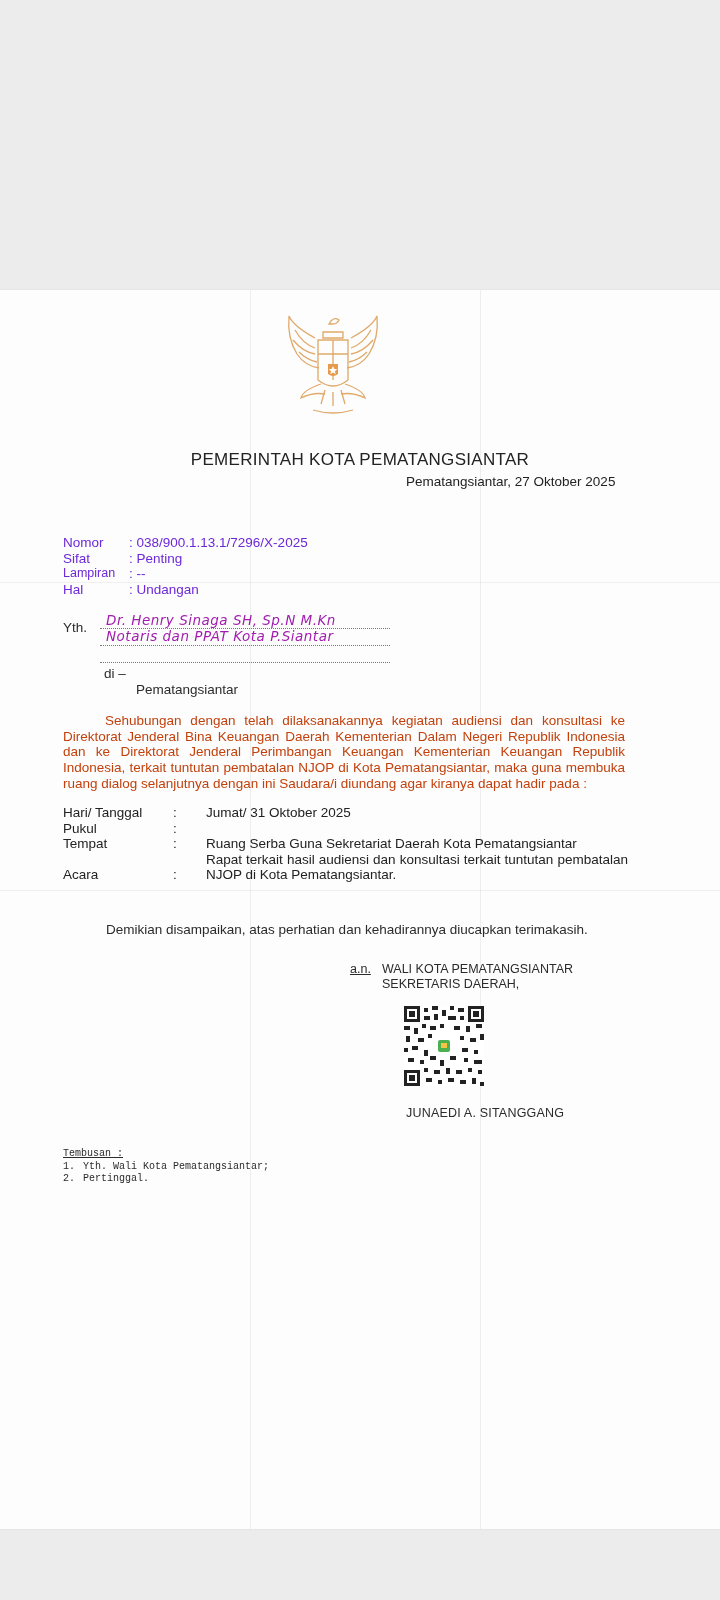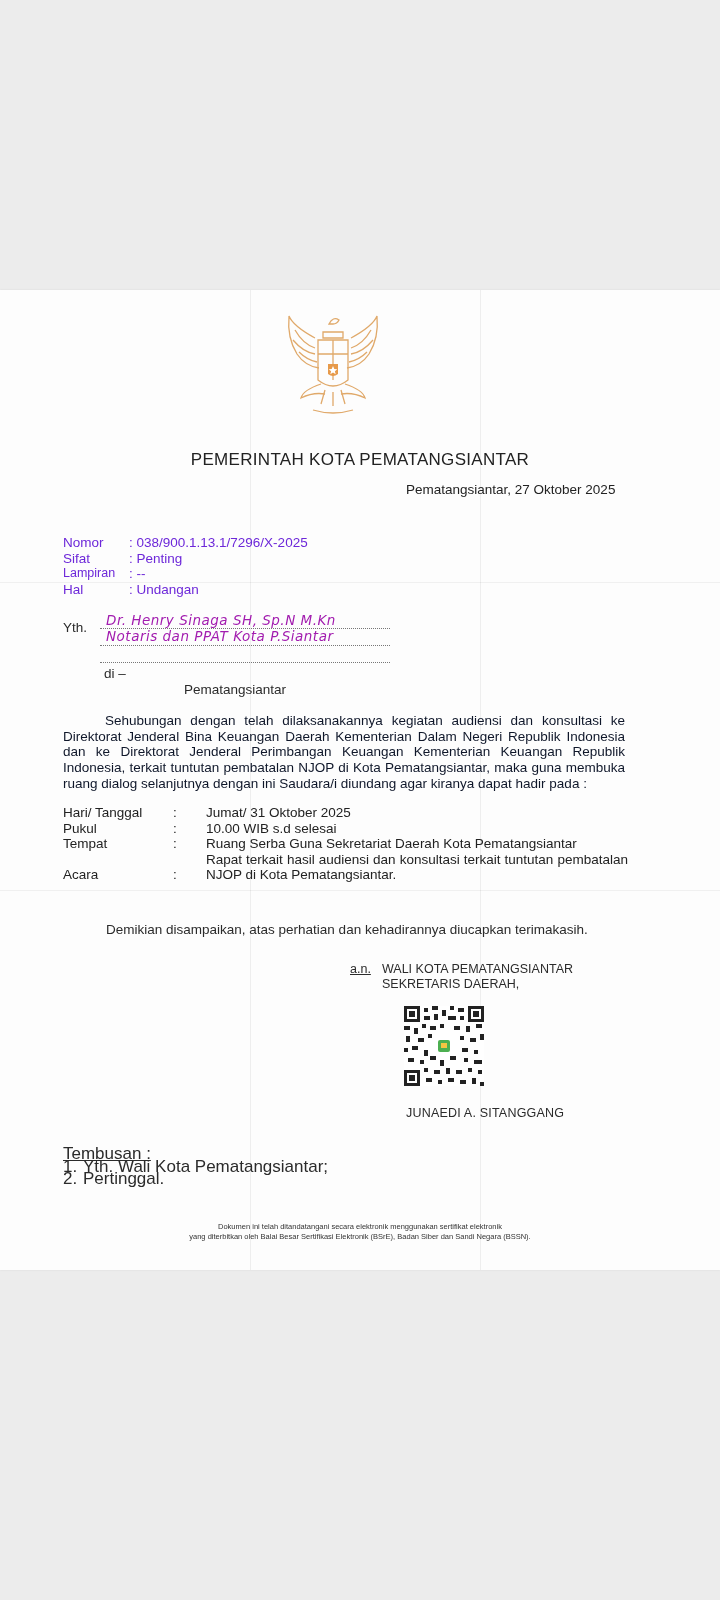--- a/index.html
+++ b/index.html
@@ -1,51 +1,51 @@
 <!DOCTYPE html>
 <html><head>
 <meta charset="utf-8">
 <style>
   html, body { margin:0; padding:0; }
   body {
     width:720px; height:1600px; background:#ececec; position:relative; overflow:hidden;
     font-family:"Liberation Sans", sans-serif; color:#2b2b2b;
   }
   .paper {
-    position:absolute; left:0; top:290px; width:720px; height:980px; background:#fdfdfd;
+    position:absolute; left:0; top:290px; width:720px; height:1239px; background:#fdfdfd;
     box-shadow:0 0 2px rgba(0,0,0,0.08);
   }
   .fold-v { position:absolute; top:0; bottom:0; width:1px; background:rgba(0,0,0,0.06); }
   .fold-h { position:absolute; left:0; right:0; height:1px; background:rgba(0,0,0,0.05); }
   .abs { position:absolute; }
   .emblem { left:285px; top:20px; width:96px; height:110px; }
   .title { left:0; width:720px; top:160px; text-align:center; font-size:17px; letter-spacing:0.3px; color:#222; }
-  .date { left:406px; top:192px; font-size:13.5px; color:#222; }
+  .date { left:406px; top:184px; font-size:13.5px; color:#222; }
   .meta { left:63px; top:245px; font-size:13.5px; line-height:15.5px; color:#6d28d9; }
   .meta .row { display:flex; }
   .meta .lbl { width:66px; }
   .yth { left:63px; top:330px; font-size:13.5px; }
   .hand { font-family:"DejaVu Sans", sans-serif; font-style:italic; font-size:13.5px; color:#a21caf; letter-spacing:0.5px; }
   .hand1 { left:106px; top:322px; }
   .hand2 { left:106px; top:338px; }
   .dotline { position:absolute; height:0; border-top:1px dotted #777; }
   .di { left:104px; top:376px; font-size:13.5px; }
-  .dest { left:136px; top:392px; font-size:13.5px;margin-left:48px; }
-  .para { left:63px; top:423px; width:562px; font-size:13.5px; line-height:15.7px; text-align:justify; text-indent:42px; color:#0f172a; }
+  .dest { left:136px; top:392px; font-size:13.5px; }
+  .para { left:63px; top:423px; width:562px; font-size:13.5px; line-height:15.7px; text-align:justify; text-indent:42px; color:#c2410c; }
   .details { left:63px; top:515px; width:565px; font-size:13.5px; line-height:15.6px; color:#222; }
   .details .row { display:flex;align-items:flex-end; }
   .details .lbl { width:110px; flex:none; }
   .details .colon { width:33px; flex:none; }
   .details .val { flex:1; text-align:justify; }
   .closing { left:106px; top:632px; font-size:13.5px; }
   .sign1 { left:350px; top:672px; font-size:12.5px; line-height:15px; }
   .sign1 .an { display:inline-block; width:32px;text-decoration:underline; }
   .qr { left:404px; top:716px; width:80px; height:80px; }
   .signer { left:406px; top:816px; font-size:12.5px; letter-spacing:0.2px; }
-  .tembusan { left:63px; top:858px; font-size:17px; line-height:12.5px; }
+  .tembusan { left:63px; top:858px; font-size:10px; line-height:12.5px;font-family:Liberation Mono, monospace; }
   .tembusan .head { text-decoration:underline; }
   .tembusan .item span:first-child { display:inline-block; width:20px; }
   .footer { left:0; width:720px; top:932px; text-align:center; font-size:7.5px; line-height:10px; color:#333; }
 </style>
 </head>
 <body>
 
 <div class="paper">
   <div class="fold-v" style="left:250px"></div>
   <div class="fold-v" style="left:480px"></div>
@@ -105,21 +105,20 @@
 
   <div class="abs details">
     <div class="row">
       <span class="lbl">Hari/ Tanggal</span>
       <span class="colon">:</span>
       <span class="val">Jumat/ 31 Oktober 2025</span>
     </div>
     <div class="row">
       <span class="lbl">Pukul</span>
       <span class="colon">:</span>
-      <span class="val">10.00 WIB s.d selesai</span>
     </div>
     <div class="row">
       <span class="lbl">Tempat</span>
       <span class="colon">:</span>
       <span class="val">Ruang Serba Guna Sekretariat Daerah Kota Pematangsiantar</span>
     </div>
     <div class="row">
       <span class="lbl"></span>
       <span class="colon"></span>
     </div>
@@ -203,17 +202,13 @@
   </svg>
 
   <div class="abs signer">JUNAEDI A. SITANGGANG</div>
 
   <div class="abs tembusan">
     <div class="head">Tembusan :</div>
     <div class="item"><span>1.</span><span>Yth. Wali Kota Pematangsiantar;</span></div>
     <div class="item"><span>2.</span><span>Pertinggal.</span></div>
   </div>
 
-  <div class="abs footer">
-    <div>Dokumen ini telah ditandatangani secara elektronik menggunakan sertifikat elektronik</div>
-    <div>yang diterbitkan oleh Balai Besar Sertifikasi Elektronik (BSrE), Badan Siber dan Sandi Negara (BSSN).</div>
-  </div>
 </div>
 
 </body></html>

